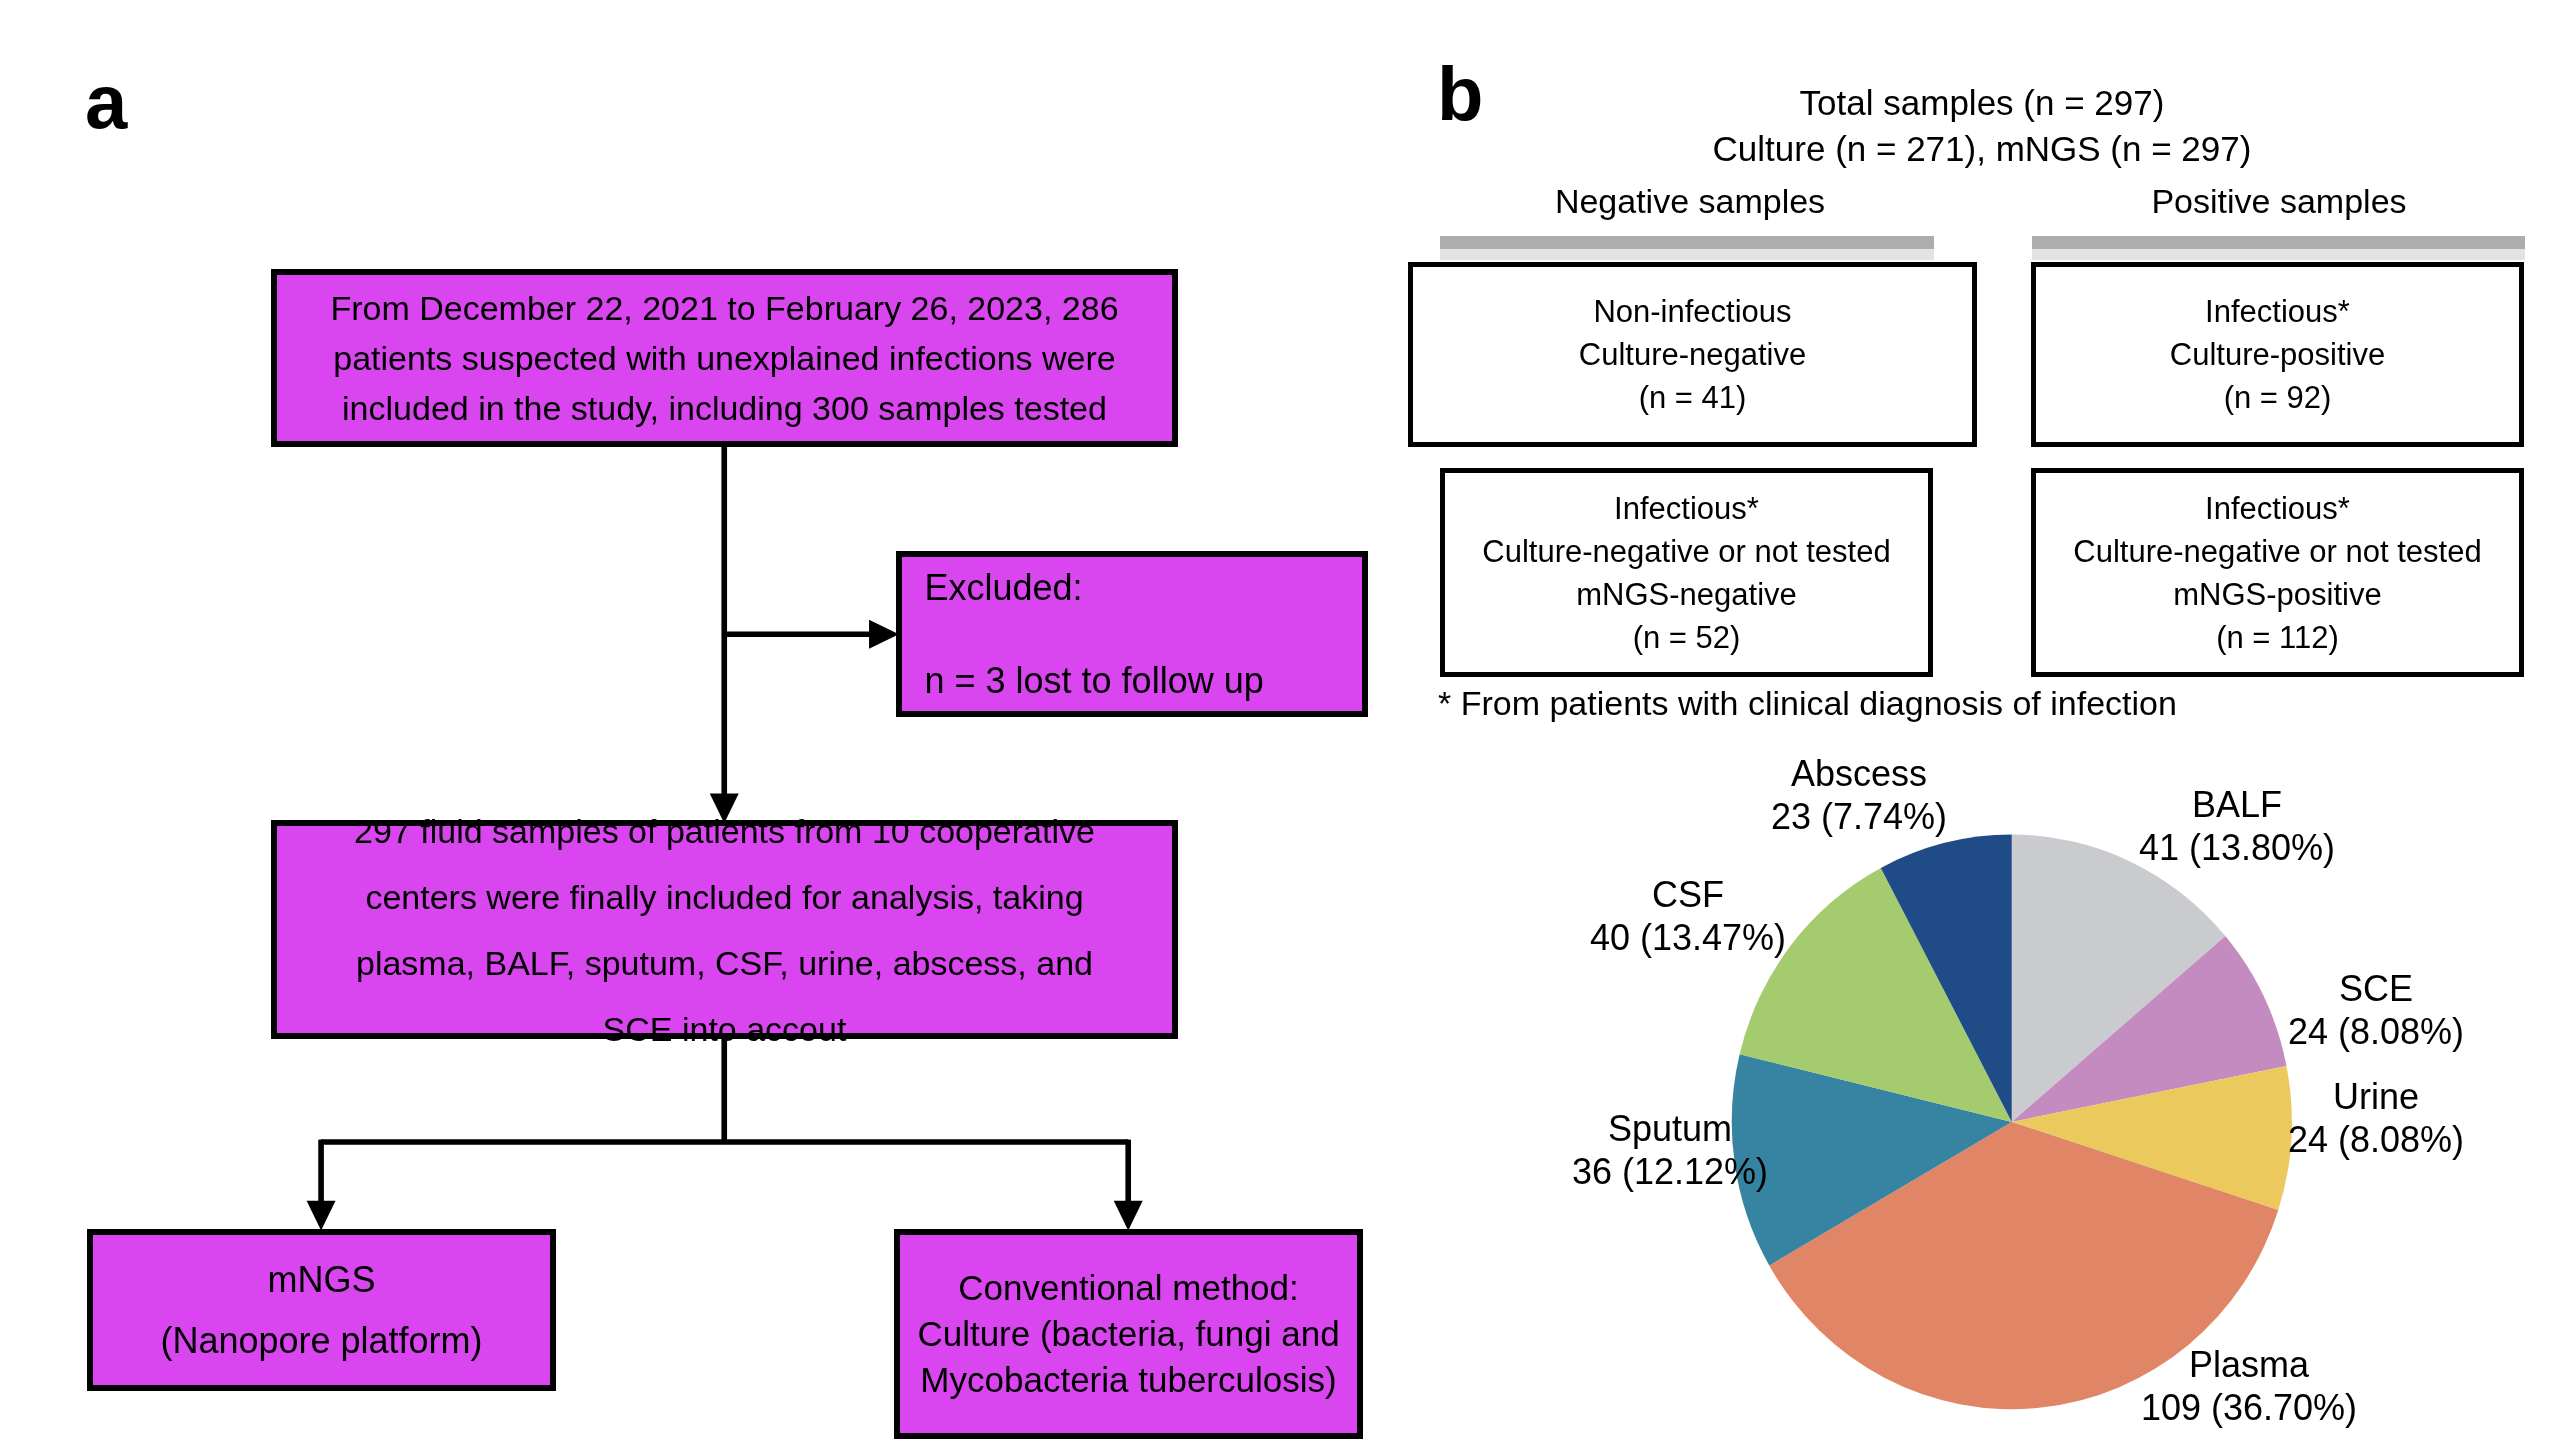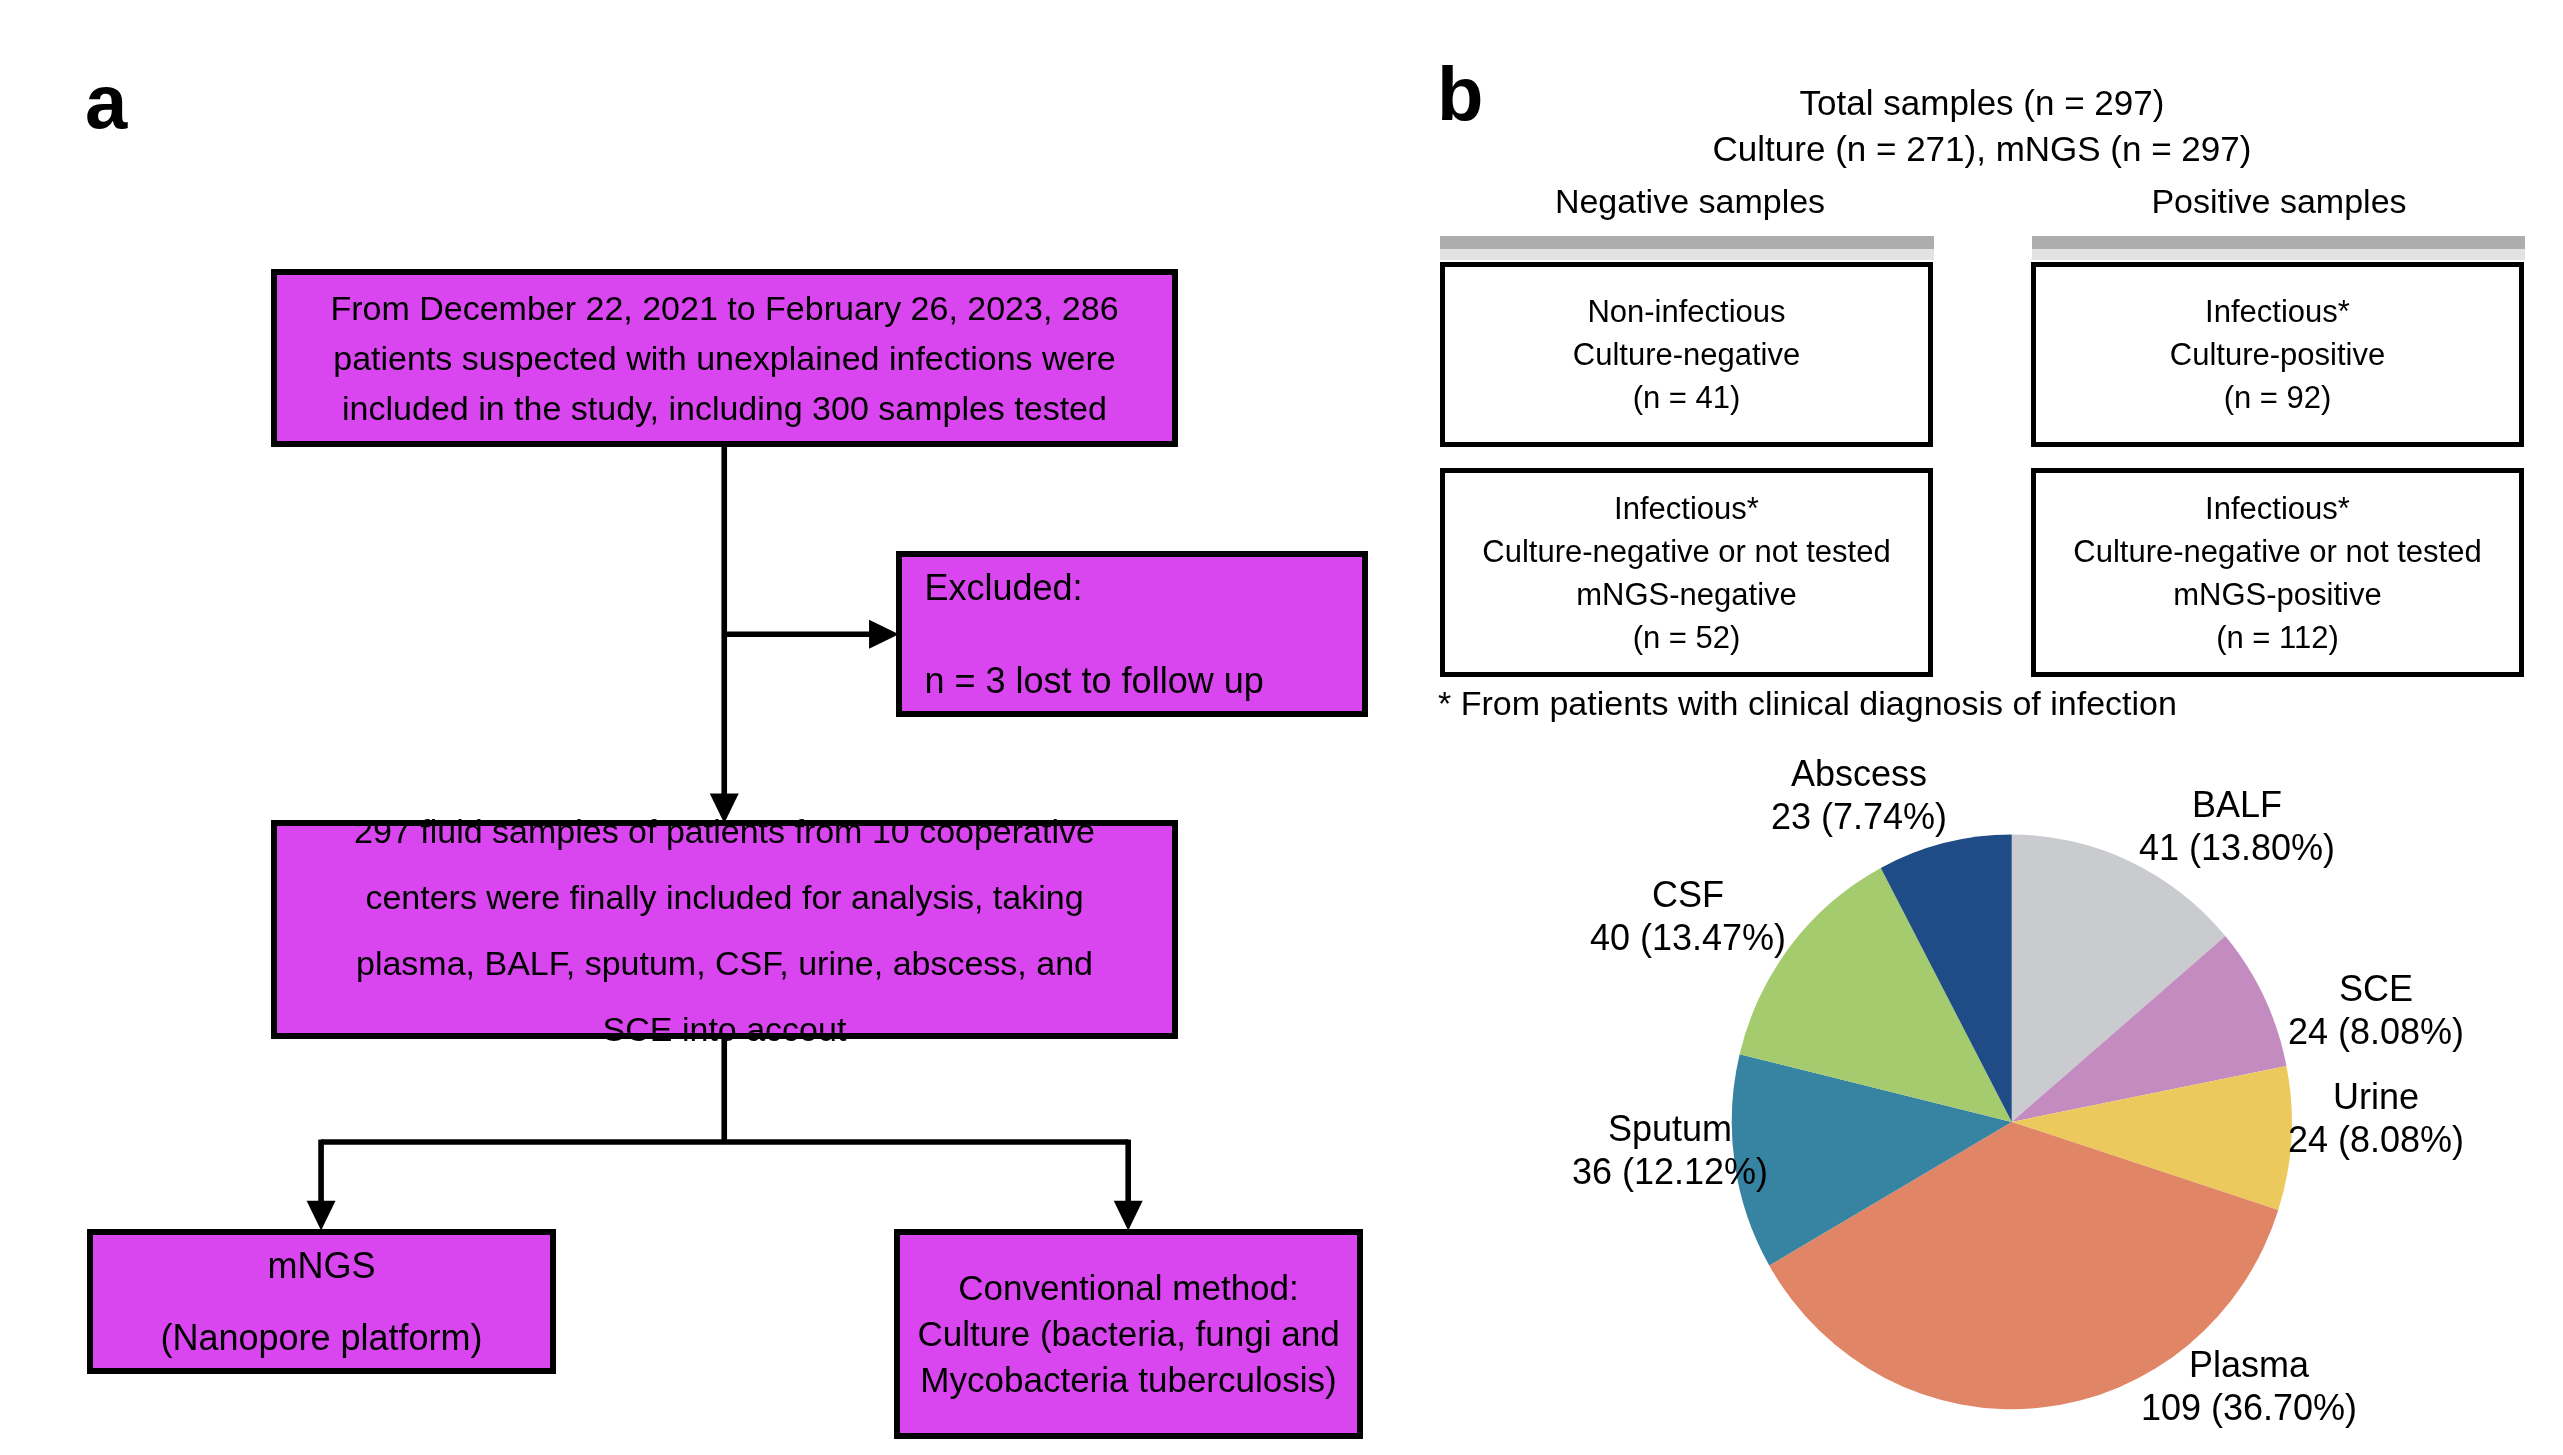--- a/index.html
+++ b/index.html
@@ -71,21 +71,21 @@
     <div class="ln">n = 3 lost to follow up</div>
   </div>
 
   <div class="fbox" style="left:271px;top:820px;width:907px;height:219px;gap:16px;">
     <div class="ln">297 fluid samples of patients from 10 cooperative</div>
     <div class="ln">centers were finally included for analysis, taking</div>
     <div class="ln">plasma, BALF, sputum, CSF, urine, abscess, and</div>
     <div class="ln">SCE into accout</div>
   </div>
 
-  <div class="fbox wide-gap" style="left:87px;top:1229px;width:469px;height:145px;justify-content:space-between;">
+  <div class="fbox wide-gap" style="left:87px;top:1229px;width:469px;height:162px;">
     <div class="ln">mNGS</div>
     <div class="ln">(Nanopore platform)</div>
   </div>
 
   <div class="fbox conv" style="left:894px;top:1229px;width:469px;height:210px;">
     <div class="ln">Conventional method:</div>
     <div class="ln">Culture (bacteria, fungi and</div>
     <div class="ln">Mycobacteria tuberculosis)</div>
   </div>
 
@@ -93,21 +93,21 @@
 
   <div class="abs title-ln" style="left:1982px;top:83px;">Total samples (n = 297)</div>
   <div class="abs title-ln" style="left:1982px;top:129px;">Culture (n = 271), mNGS (n = 297)</div>
 
   <div class="abs colhdr" style="left:1690px;top:182px;">Negative samples</div>
   <div class="abs colhdr" style="left:2279px;top:182px;">Positive samples</div>
 
   <div class="abs graybar" style="left:1440px;top:236px;width:494px;"></div>
   <div class="abs graybar" style="left:2032px;top:236px;width:493px;"></div>
 
-  <div class="bbox" style="left:1440px;top:262px;width:493px;height:185px;justify-content:center;">
+  <div class="bbox" style="left:1408px;top:262px;width:569px;height:185px;justify-content:center;">
     <div class="ln">Non-infectious</div>
     <div class="ln">Culture-negative</div>
     <div class="ln">(n = 41)</div>
   </div>
 
   <div class="bbox" style="left:2031px;top:262px;width:493px;height:185px;">
     <div class="ln">Infectious*</div>
     <div class="ln">Culture-positive</div>
     <div class="ln">(n = 92)</div>
   </div>

